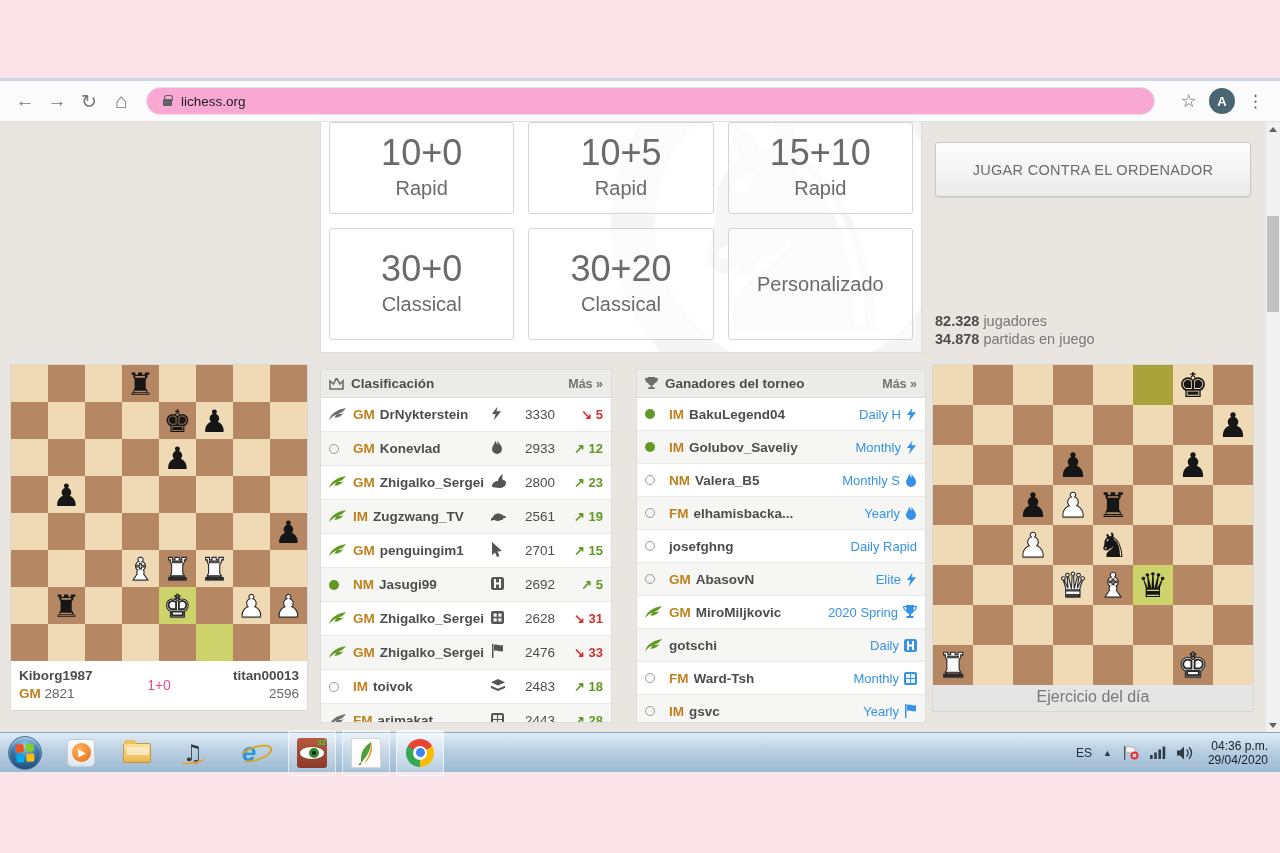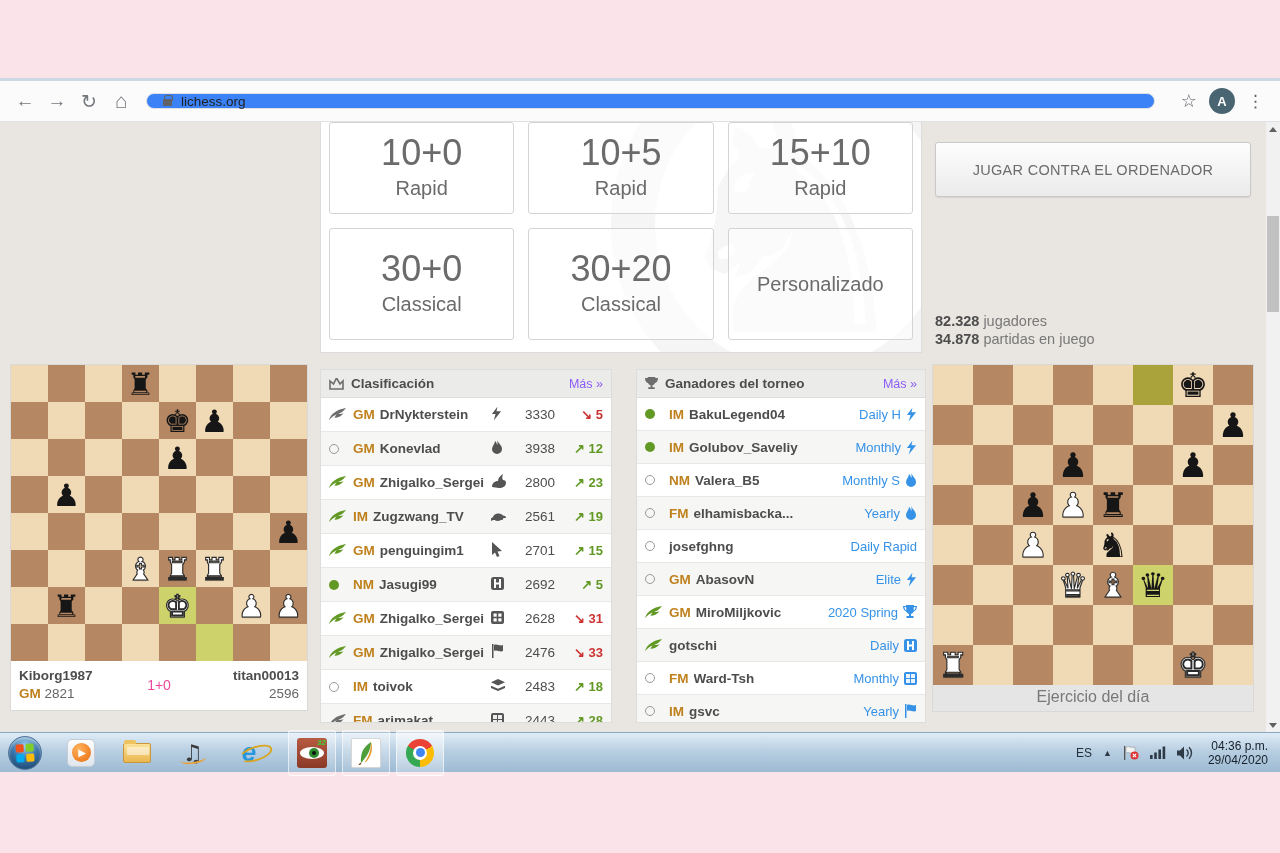--- a/index.html
+++ b/index.html
@@ -5,21 +5,21 @@
   * { margin:0; padding:0; box-sizing:border-box; }
   body { font-family:"Liberation Sans", sans-serif; }
   .screen { position:relative; width:1280px; height:853px; background:#fae3e9; overflow:hidden; }
 
   
   .win-top-line { position:absolute; top:78px; left:0; width:1280px; height:3px; background:#ccd9e4; }
   .toolbar { position:absolute; top:81px; left:0; width:1280px; height:41px; background:#fbfbfb;
              border-bottom:1px solid #dfe1e4; display:flex; align-items:center; padding:0 10px; }
   .nav-ic { width:30px; height:30px; display:flex; align-items:center; justify-content:center;
             font-size:19px; color:#73777c; border-radius:50%; margin-right:2px; }
-  .omnibox { flex:1; height:16px; margin:0 14px 0 8px; background:#3b82f6; border:1px solid #dfe1e5;
+  .omnibox { flex:1; height:28px; margin:0 14px 0 8px; background:#f9a8d4; border:1px solid #dfe1e5;
              border-radius:14px; display:flex; align-items:center; padding:0 14px; max-width:1040px; }
   .lock { width:9px; height:7px; background:#5f6368; border-radius:1px; position:relative; margin:2px 9px 0 2px; }
   .lock:before { content:""; position:absolute; top:-4px; left:1px; width:7px; height:5px;
                  border:1.5px solid #5f6368; border-bottom:none; border-radius:3px 3px 0 0; }
   .url { font-size:13.5px; color:#202124; }
   .star { font-size:18px; color:#5f6368; margin:0 12px; }
   .avatar { width:26px; height:26px; border-radius:50%; background:#4a6572; color:#fff;
             display:flex; align-items:center; justify-content:center; font-size:13px; font-weight:bold; }
   .dots { font-size:17px; color:#5f6368; margin:0 6px 0 12px; letter-spacing:0; }
 
@@ -72,21 +72,21 @@
   .pz-board .sq { font-size:34px; }
   .pz-footer { background:#e5e5e5; text-align:center; font-size:16px; color:#787878; padding:4px 0 6px; line-height:16px; }
 
   
   .list-card { top:247px; height:354px; overflow:hidden; border:1px solid #dddddb; }
   .lb-card { left:320px; width:292px; }
   .tw-card { left:636px; width:290px; }
   .list-head { height:28px; background:#ebebe9; border-bottom:1px solid #ddd; display:flex; align-items:center;
                padding:0 8px; font-size:13.5px; color:#4d4d4d; font-weight:bold; }
   .list-head .ic { margin-right:7px; }
-  .more { margin-left:auto; font-weight:normal; color:#8b5cf6; font-size:12.5px; cursor:pointer; }
+  .more { margin-left:auto; font-weight:bold; color:#737373; font-size:12.5px; cursor:pointer; }
   .lrow { display:flex; align-items:center; height:34px; padding:0 8px; border-bottom:1px solid #e8e8e6;
           font-size:13.5px; color:#4d4d4d; background:#fff; cursor:pointer; }
   .tw-card .lrow { height:33px; }
   .lrow:nth-child(even) { background:#f6f6f4; }
   .st { width:24px; display:flex; align-items:center; }
   .dot { width:10px; height:10px; border-radius:50%; }
   .dot.on { background:#629924; } .dot.off { border:1.5px solid #9a9a9a; }
   .ptitle { color:#bf811d; font-weight:bold; margin-right:5px; }
   .pname { font-weight:bold; color:#4d4d4d; white-space:nowrap; overflow:hidden; flex:1; }
   .ic { display:inline-flex; align-items:center; justify-content:center; }
@@ -356,21 +356,21 @@
             <span class="st">
               <span class="dot off"></span>
             </span>
             <span class="ptitle">GM</span>
             <span class="pname">Konevlad</span>
             <span class="perf"><span class="ic dark">
                 <svg width="12" height="15" viewBox="0 0 12 15">
                   <path d="M6 0c1 3 5 5 5 9a5 5 0 0 1-10 0C1 6 4 4 4 1c1 1 2 2 2 4 1-1 .5-3 0-5z"></path>
                 </svg>
               </span></span>
-            <span class="rating">3938</span>
+            <span class="rating">2933</span>
             <span class="delta up">↗ 12</span>
           </div>
           <div class="lrow">
             <span class="st">
               <span class="ic green">
                 <svg width="17" height="13" viewBox="0 0 17 13">
                   <path d="M0 12C2 5.5 8 1.5 17 0c-2.2 3-4.6 5-8 6 2.3.2 4.3-.3 5.6-1-2 3-5 4.8-9.2 4.8 1-1.6 1.3-2.6 2.4-3.6C5.3 7.3 2.3 9.3 0 12z"></path>
                 </svg>
               </span>
             </span>

